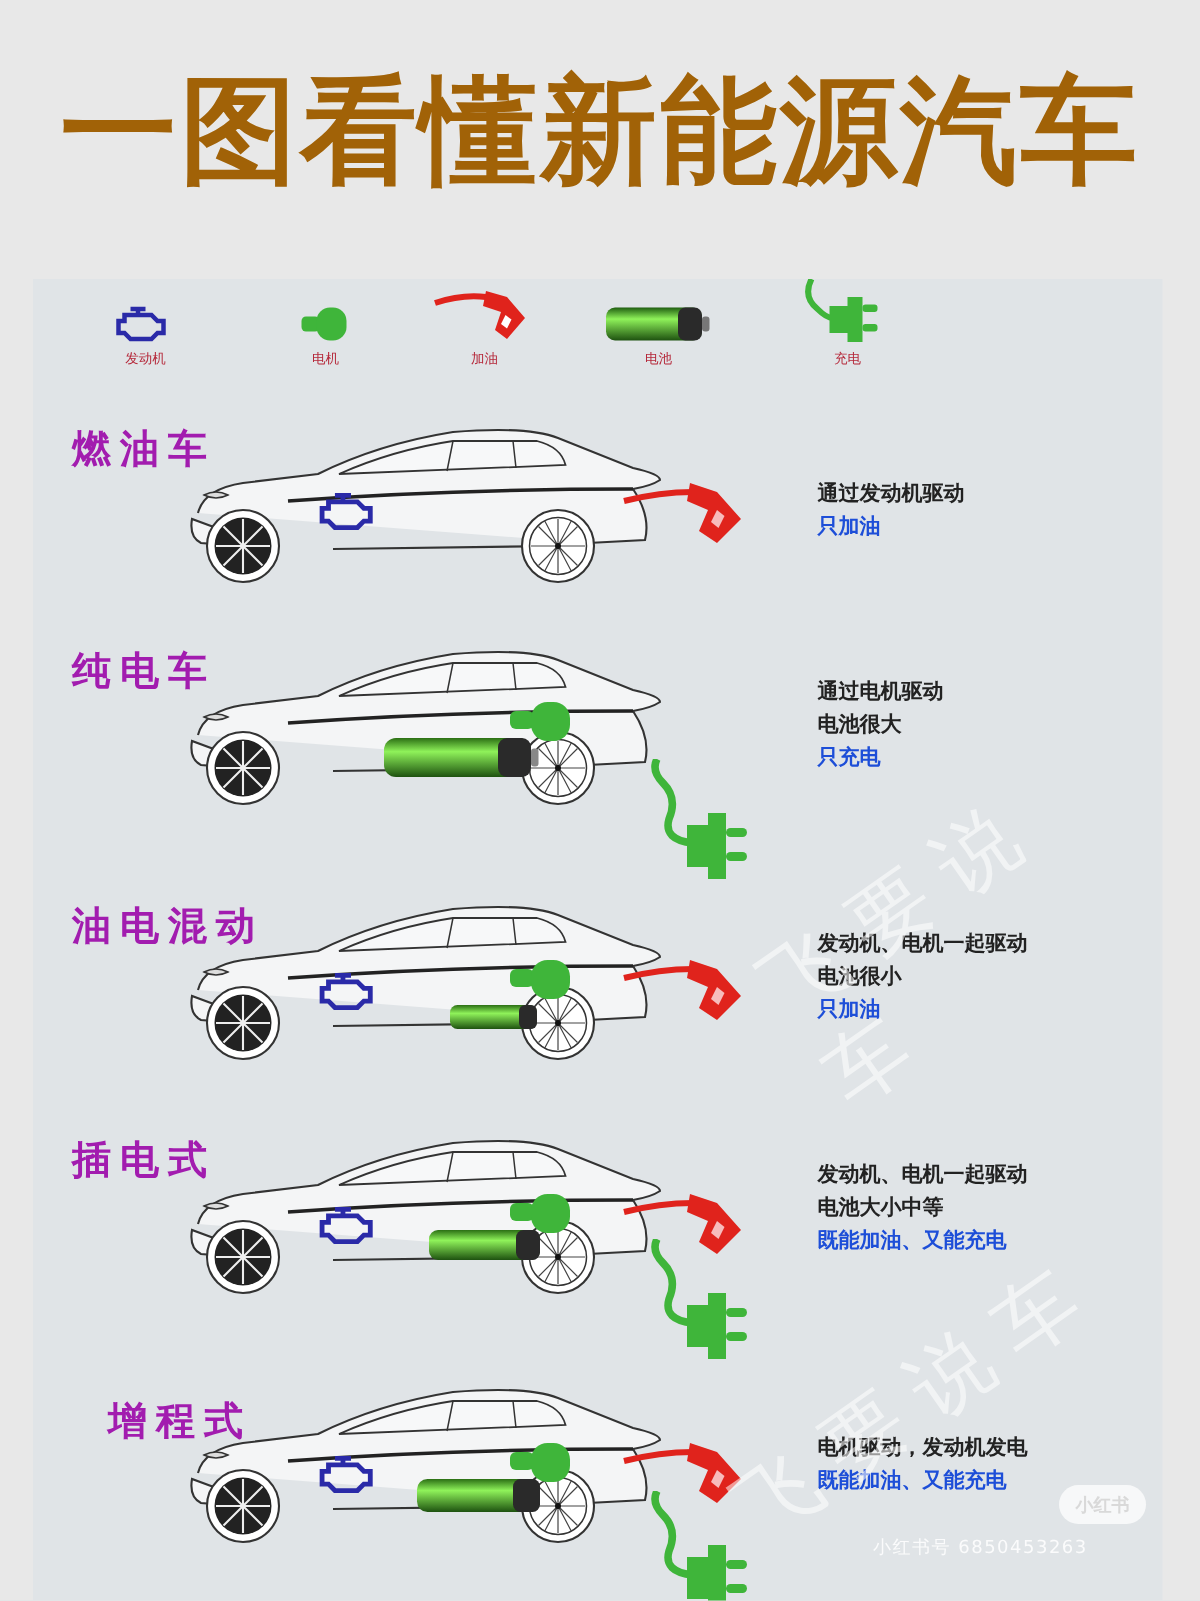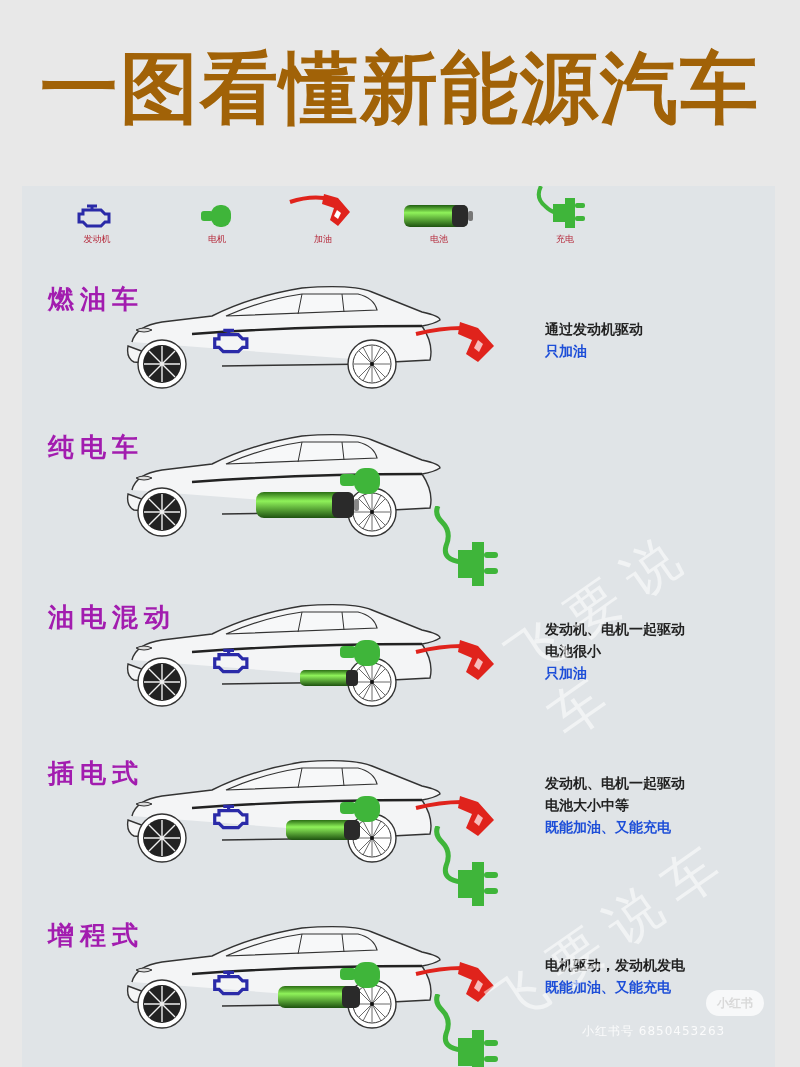--- a/index.html
+++ b/index.html
@@ -145,20 +145,25 @@
         <use href="#motor"></use>
       </svg>
     <svg style="position:absolute;left:232px;top:64px;" width="106" height="30">
         <rect x="2" y="2" width="98" height="26" rx="8" fill="url(#bat)"></rect>
         <rect x="78" y="2" width="22" height="26" rx="6" fill="#2a2a2a"></rect>
         <rect x="100" y="9" width="5" height="12" rx="2" fill="#888"></rect>
       </svg>
     <svg style="position:absolute;left:410px;top:80px;" width="80" height="90">
         <use href="#plug"></use>
       </svg>
+    <div class="desc" style="top:24px;">
+      <div>通过电机驱动</div>
+      <div>电池很大</div>
+      <div class="red">只充电</div>
+    </div>
   </div>
 
   <div class="row" style="top:410px;">
     <div class="row-title" style="top:4px;">油电混动</div>
     <svg class="car" style="top:4px;" width="330" height="110">
         <use href="#car"></use>
       </svg>
     <svg style="position:absolute;left:190px;top:50px;" width="44" height="30">
         <use href="#engine"></use>
       </svg>
@@ -201,21 +206,21 @@
         <use href="#plug"></use>
       </svg>
     <div class="desc" style="top:20px;">
       <div>发动机、电机一起驱动</div>
       <div>电池大小中等</div>
       <div class="red">既能加油、又能充电</div>
     </div>
   </div>
 
   <div class="row" style="top:732px;">
-    <div class="row-title" style="top:0;">增程式</div>
+    <div class="row-title" style="top:12px;margin-left:24px;">增程式</div>
     <svg class="car" style="top:4px;" width="330" height="110">
         <use href="#car"></use>
       </svg>
     <svg style="position:absolute;left:190px;top:50px;" width="44" height="30">
         <use href="#engine"></use>
       </svg>
     <svg style="position:absolute;left:316px;top:42px;" width="44" height="30">
         <use href="#motor"></use>
       </svg>
     <svg style="position:absolute;left:254px;top:66px;" width="88" height="26">

